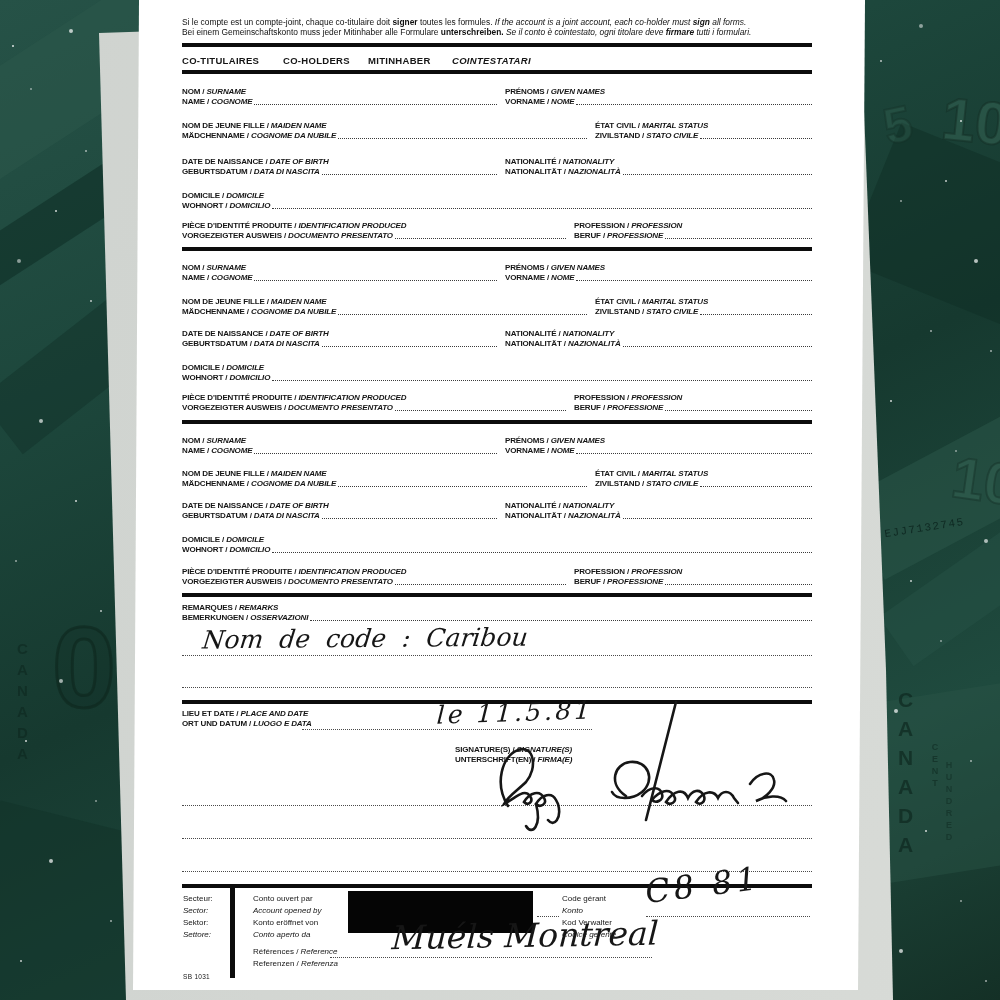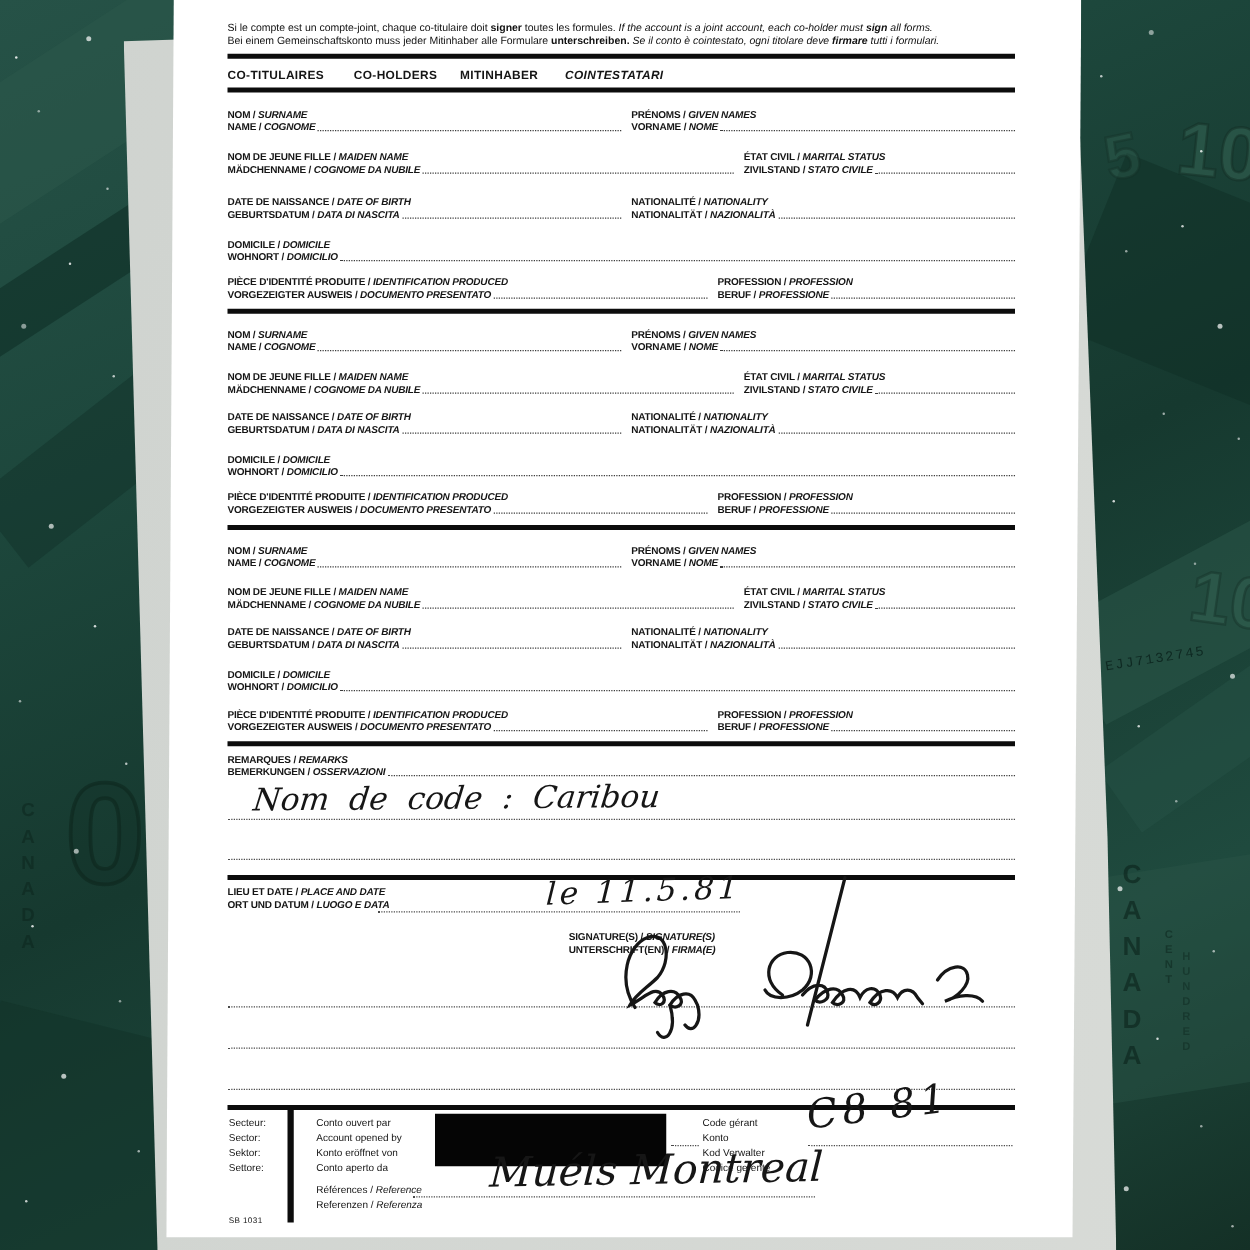--- a/index.html
+++ b/index.html
@@ -66,21 +66,21 @@
   .lab{display:flex;align-items:flex-end;height:10px;font-size:8px;font-weight:bold;
        letter-spacing:-.15px;white-space:nowrap;}
   .lab .t{white-space:nowrap;}
   .lab i{font-style:italic;margin-top:38px;}
   .dots{flex:1;border-bottom:1.6px dotted #3c3c3c;margin:0 0 1px 2px;min-width:6px;}
   .dotline{position:absolute;border-top:1.6px dotted #4a4a4a;}
   .hw{position:absolute;font-family:"DejaVu Serif",serif;font-style:italic;color:#161616;
       white-space:nowrap;}
   .vbar{position:absolute;width:5px;background:#0c0c0c;}
   .fcol{position:absolute;font-size:8px;line-height:12px;white-space:nowrap;}
-  .fcol .it{}
+  .fcol .it{font-style:italic;}
   .redact{position:absolute;background:#050505;}
   .formno{position:absolute;font-size:6.5px;letter-spacing:.3px;}
 </style>
 </head>
 <body>
 
 <div class="bg">
   <div class="shape sh-a"></div>
   <div class="shape sh-b"></div>
   <div class="shape sh-c"></div>

